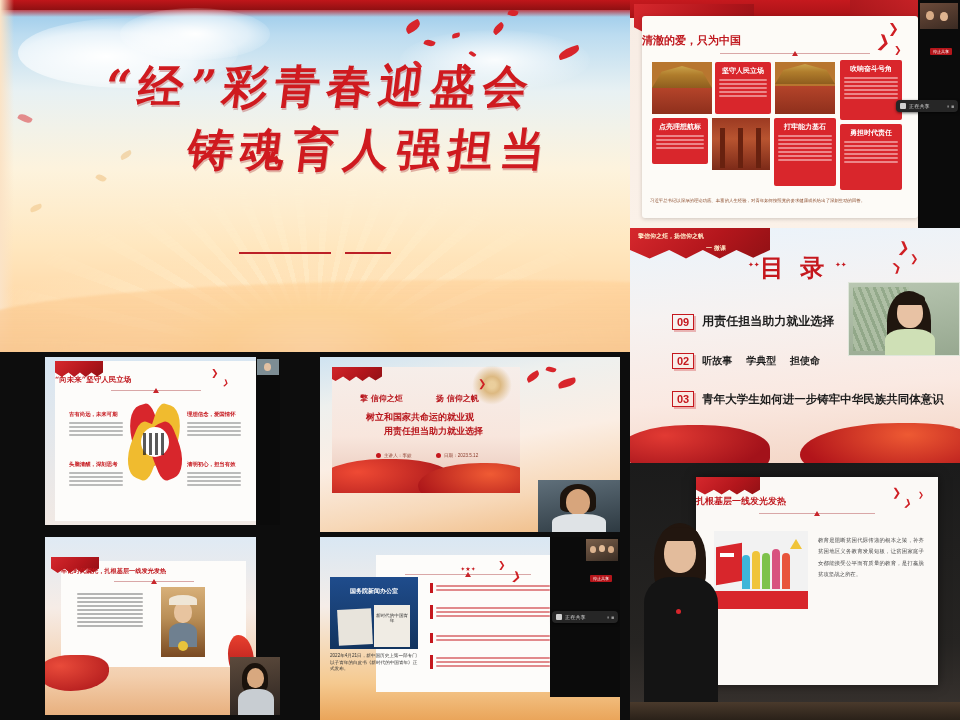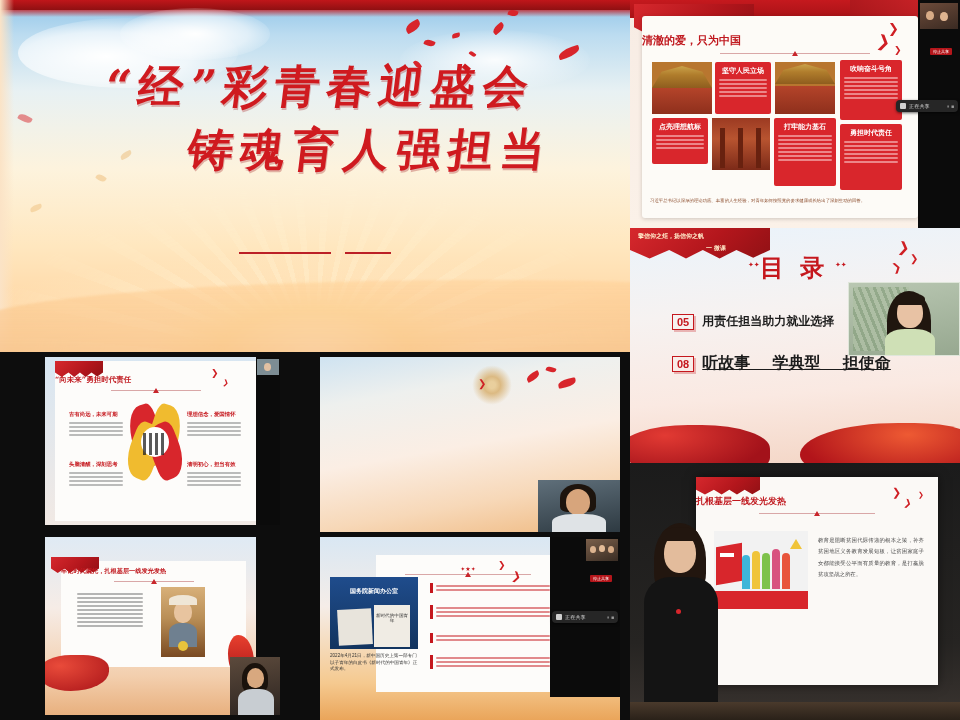--- a/index.html
+++ b/index.html
@@ -292,29 +292,33 @@
 
       <div style="position:absolute;left:130px;top:24px;font-size:24px;font-weight:700;color:#c5171d;letter-spacing:4px;font-family:'DejaVu Serif',serif;">目 录</div>
       <div style="position:absolute;left:118px;top:33px;color:#c5171d;font-size:7px;">✦✦</div>
       <div style="position:absolute;left:205px;top:33px;color:#c5171d;font-size:7px;">✦✦</div>
 
       <div class="bird" style="left:268px;top:12px;font-size:14px;transform:rotate(10deg);">❯</div>
       <div class="bird" style="left:280px;top:26px;font-size:10px;">❯</div>
       <div class="bird" style="left:262px;top:34px;font-size:11px;transform:rotate(-15deg);">❯</div>
 
       <div style="position:absolute;left:42px;top:85px;display:flex;align-items:center;gap:8px;">
-        <span style="display:inline-block;border:1.5px solid #c5171d;color:#c5171d;font-size:11px;font-weight:700;padding:1px 4px;box-shadow:2px 2px 0 rgba(197,23,29,.28);">05</span>
+        <span style="display:inline-block;border:1.5px solid #c5171d;color:#c5171d;font-size:11px;font-weight:700;padding:1px 4px;box-shadow:2px 2px 0 rgba(197,23,29,.28);">09</span>
         <span style="font-size:12px;font-weight:700;color:#1c1c1c;font-family:'DejaVu Serif',serif;white-space:nowrap;">用责任担当助力就业选择</span>
       </div>
 
       <div style="position:absolute;left:42px;top:125px;display:flex;align-items:center;gap:8px;">
-        <span style="display:inline-block;border:1.5px solid #c5171d;color:#c5171d;font-size:11px;font-weight:700;padding:1px 4px;box-shadow:2px 2px 0 rgba(197,23,29,.28);">08</span>
-        <span style="font-size:16px;font-weight:700;color:#1c1c1c;font-family:'DejaVu Serif',serif;white-space:pre;text-decoration:underline;">听故事    学典型    担使命</span>
-      </div>
-
+        <span style="display:inline-block;border:1.5px solid #c5171d;color:#c5171d;font-size:11px;font-weight:700;padding:1px 4px;box-shadow:2px 2px 0 rgba(197,23,29,.28);">02</span>
+        <span style="font-size:10px;font-weight:700;color:#1c1c1c;font-family:'DejaVu Serif',serif;white-space:pre;">听故事    学典型    担使命</span>
+      </div>
+
+      <div style="position:absolute;left:42px;top:163px;display:flex;align-items:center;gap:8px;">
+        <span style="display:inline-block;border:1.5px solid #c5171d;color:#c5171d;font-size:11px;font-weight:700;padding:1px 4px;box-shadow:2px 2px 0 rgba(197,23,29,.28);">03</span>
+        <span style="font-size:11.5px;font-weight:700;color:#1c1c1c;font-family:'DejaVu Serif',serif;white-space:nowrap;">青年大学生如何进一步铸牢中华民族共同体意识</span>
+      </div>
 
       <div style="position:absolute;left:-10px;bottom:-14px;width:150px;height:52px;background:radial-gradient(ellipse at 30% 20%,#e23a33,#a3121a 70%);border-radius:50% 50% 40% 60%;"></div>
       <div style="position:absolute;right:-20px;bottom:-18px;width:180px;height:58px;background:radial-gradient(ellipse at 60% 20%,#ee5a33,#b2141a 72%);border-radius:60% 40% 50% 50%;"></div>
 
       <div class="person" style="right:0;top:54px;width:110px;height:72px;background:linear-gradient(170deg,#b9c7b2,#97a890);border:1px solid #dfe6da;">
         <div style="position:absolute;left:4px;top:4px;width:56px;height:64px;background:repeating-linear-gradient(68deg,#8ea585 0 3px,#aebfa4 3px 7px);opacity:.85;"></div>
         <div class="p-hair" style="left:38px;top:8px;width:44px;height:60px;background:#20160f;"></div>
         <div class="p-head" style="left:48px;top:14px;width:26px;height:31px;background:#e8c2a4;"></div>
         <div style="position:absolute;left:46px;top:10px;width:30px;height:12px;background:#20160f;border-radius:50% 50% 10% 10%;"></div>
         <div class="p-body" style="left:36px;top:46px;width:50px;height:28px;background:#cfe0b6;"></div>
@@ -357,21 +361,21 @@
       <div style="position:absolute;left:38px;top:96px;width:5px;height:5px;border-radius:50%;background:#d8262c;"></div>
     </div>
 
     <div style="position:absolute;left:0;bottom:0;width:100%;height:18px;background:linear-gradient(180deg,#4a3a2c,#2a2119);"></div>
   </div>
 
   <div class="panel" style="left:45px;top:357px;width:235px;height:168px;">
     <div class="slide" style="background:linear-gradient(180deg,#d8e6f2,#f1e9e4);"></div>
     <div style="position:absolute;left:10px;top:4px;right:24px;bottom:4px;background:#fdfcfa;">
       <div class="ribbon" style="left:0;top:0;width:48px;height:20px;"></div>
-      <div class="slide-title" style="position:absolute;left:0;right:0;top:14px;font-size:7.5px;">“向未来”勇担时代责任</div>
+      <div class="slide-title" style="position:absolute;left:0;right:0;top:14px;font-size:7.5px;">“向未来”坚守人民立场</div>
       <div class="title-rule" style="position:absolute;left:50%;transform:translateX(-50%);top:26px;width:90px;"></div>
 
       <div class="bird" style="left:156px;top:8px;font-size:9px;">❯</div>
       <div class="bird" style="left:168px;top:18px;font-size:7px;transform:rotate(12deg);">❯</div>
 
       <div style="position:absolute;left:76px;top:44px;width:30px;height:62px;background:#d8262c;border-radius:60% 20% 60% 20%;transform:rotate(-18deg);"></div>
       <div style="position:absolute;left:94px;top:44px;width:30px;height:62px;background:#f0bb2f;border-radius:20% 60% 20% 60%;transform:rotate(18deg);"></div>
       <div style="position:absolute;left:74px;top:62px;width:30px;height:56px;background:#f0bb2f;border-radius:20% 60% 20% 60%;transform:rotate(22deg);"></div>
       <div style="position:absolute;left:96px;top:62px;width:30px;height:56px;background:#d8262c;border-radius:60% 20% 60% 20%;transform:rotate(-22deg);"></div>
       <div style="position:absolute;left:86px;top:66px;width:28px;height:30px;background:#fff;border-radius:50%;"></div>
@@ -515,20 +519,41 @@
       <span class="mt-ico"></span>
       <span class="mt-label">正在共享</span>
       <span class="mt-spacer"></span>
       <span class="mt-right">⏸  ■</span>
     </div>
   </div>
 
   <div class="panel" style="left:320px;top:357px;width:300px;height:175px;">
     <div class="slide" style="background:linear-gradient(170deg,#cfe3f1 0%,#eef0ee 22%,#fbeee4 50%,#f7d8b8 76%,#efb980 100%);"></div>
 
+    <div style="position:absolute;left:12px;top:10px;width:188px;height:126px;background:linear-gradient(180deg,#f6eeea 0%,#f8e6dd 55%,#e8c4b4 100%);overflow:hidden;">
+      <div class="ribbon" style="left:-4px;top:-2px;width:54px;height:20px;"></div>
+
+      <div style="position:absolute;left:28px;top:26px;font-size:8px;font-weight:700;color:#b8161c;font-family:'DejaVu Serif',serif;white-space:nowrap;">擎 信仰之炬</div>
+      <div style="position:absolute;left:104px;top:26px;font-size:8px;font-weight:700;color:#b8161c;font-family:'DejaVu Serif',serif;white-space:nowrap;">扬 信仰之帆</div>
+
+      <div style="position:absolute;left:34px;top:44px;font-size:9px;color:#b8161c;font-weight:700;font-family:'DejaVu Serif',serif;white-space:nowrap;">树立和国家共命运的就业观</div>
+      <div style="position:absolute;left:52px;top:58px;font-size:9px;color:#b8161c;font-weight:700;font-family:'DejaVu Serif',serif;white-space:nowrap;">用责任担当助力就业选择</div>
+
+      <div style="position:absolute;left:44px;top:86px;display:flex;align-items:center;gap:3px;">
+        <span style="width:5px;height:5px;border-radius:50%;background:#c5171d;display:inline-block;"></span>
+        <span style="font-size:4.6px;color:#8a3a2a;">主讲人：李姣</span>
+      </div>
+      <div style="position:absolute;left:104px;top:86px;display:flex;align-items:center;gap:3px;">
+        <span style="width:5px;height:5px;border-radius:50%;background:#c5171d;display:inline-block;"></span>
+        <span style="font-size:4.6px;color:#8a3a2a;">日期：2023.5.12</span>
+      </div>
+
+      <div style="position:absolute;left:-16px;bottom:-18px;width:140px;height:52px;background:radial-gradient(ellipse at 30% 25%,#ef4a34,#a61419 75%);border-radius:50% 45% 55% 50%;"></div>
+      <div style="position:absolute;right:-18px;bottom:-14px;width:120px;height:44px;background:radial-gradient(ellipse at 60% 25%,#f05b34,#ac1519 78%);border-radius:55% 45% 50% 50%;"></div>
+    </div>
 
     <div style="position:absolute;left:152px;top:8px;width:40px;height:40px;border-radius:50%;background:radial-gradient(circle,#e8c98f 12%,#d8b070 30%,rgba(216,176,112,0) 70%);opacity:.85;"></div>
     <div class="bird" style="left:158px;top:22px;font-size:10px;">❯</div>
     <div class="petal" style="left:206px;top:16px;width:14px;height:7px;transform:rotate(-30deg);"></div>
     <div class="petal" style="left:226px;top:10px;width:10px;height:5px;transform:rotate(20deg);"></div>
     <div class="petal" style="left:238px;top:22px;width:18px;height:8px;transform:rotate(-12deg);"></div>
 
     <div class="meet-tile" style="right:0;bottom:0;width:82px;height:52px;background:linear-gradient(170deg,#5f6f7a,#2e3a42);">
       <div class="p-hair" style="left:22px;top:4px;width:36px;height:28px;background:#1d140d;border-radius:50% 50% 20% 20%;"></div>
       <div class="p-head" style="left:28px;top:9px;width:24px;height:26px;background:#d7a57c;"></div>

